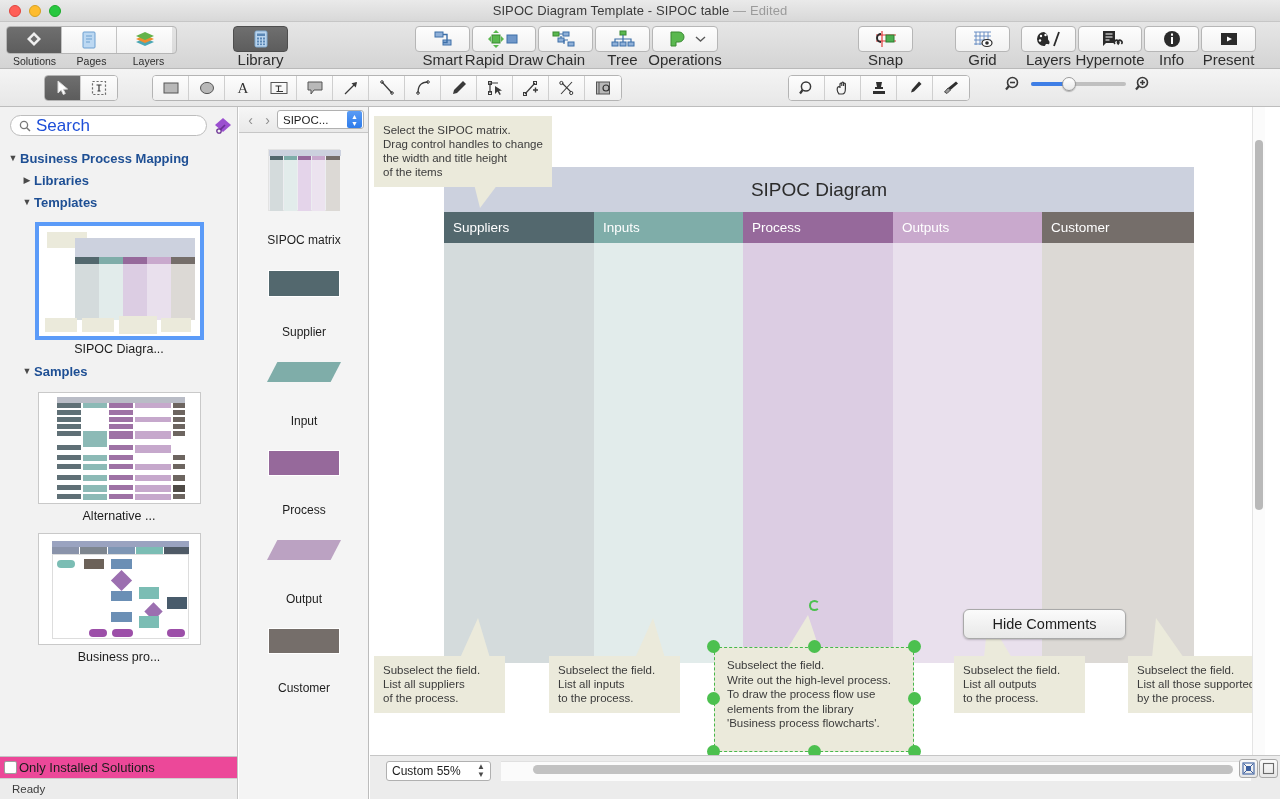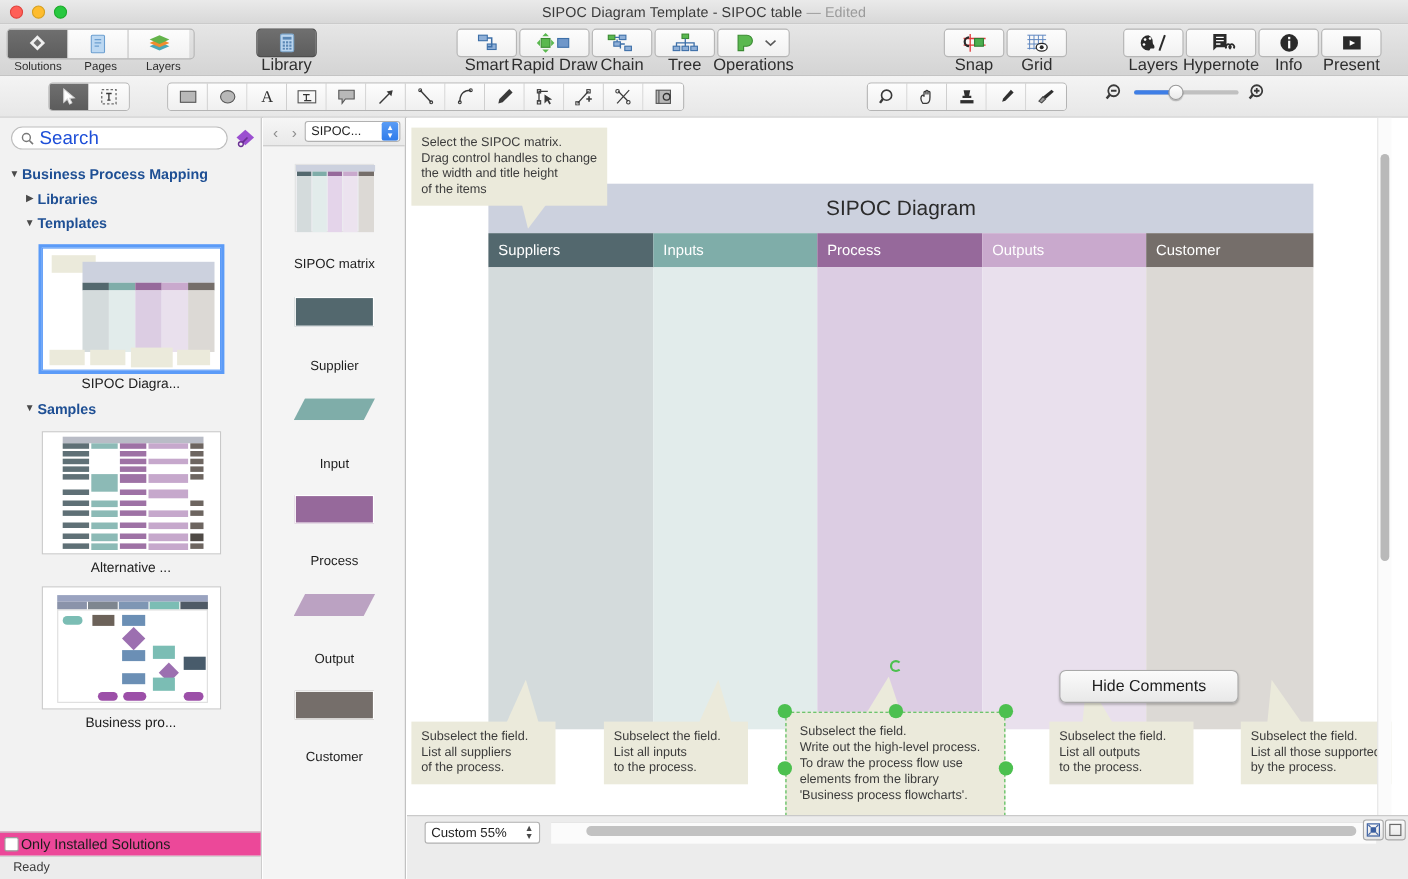--- a/index.html
+++ b/index.html
@@ -188,21 +188,21 @@
     border-radius: 6px; display: flex; align-items: center; justify-content: center;
     font-size: 14.5px; color: #1d1d1d; box-shadow: 0 1px 2px rgba(0,0,0,.22);
   }
 
   
   .vscroll { position: absolute; right: 2px; top: 33px; width: 8px; height: 370px; border-radius: 4px; background: #b9b9b9; }
   .vscroll-track { position: absolute; right: 0px; top: 0; width: 13px; height: 648px; background: #fbfbfb; border-left: 1px solid #e4e4e4; }
 
   
   .bottombar {
-    position: absolute; left: 370px; bottom: 0; width: 910px; height: 58px;
+    position: absolute; left: 370px; bottom: 0; width: 910px; height: 44px;
     background: #ececec; border-top: 1px solid #c6c6c6;
   }
   .zoom-combo {
     position: absolute; left: 16px; top: 5px; width: 105px; height: 20px;
     background: #fff; border: 1px solid #b0b0b0; border-radius: 3px;
     display: flex; align-items: center; justify-content: space-between; padding: 0 5px;
     font-size: 12px; color: #1d1d1d;
   }
   .hscroll-track {
     position: absolute; left: 131px; top: 5px; width: 750px; height: 20px;
@@ -364,21 +364,21 @@
           <span>
             <svg width="11" height="8" viewBox="0 0 11 8">
                 <path d="M1 2 L5.5 6 L10 2" fill="none" stroke="#5a5a5a" stroke-width="1.4"></path>
               </svg>
           </span>
         </div>
         <div class="tb-lbl">Operations</div>
       </div>
     </div>
 
-    <div class="tb-group" style="left:857px;">
+    <div class="tb-group" style="left:857px;gap:40px;">
       <div class="tb-btn">
         <div class="tb-chip">
           <span>
             <svg width="26" height="20" viewBox="0 0 26 20">
                 <path d="M3 6 h20 M3 12 h20" stroke="#e03b3b" stroke-width="1.2"></path>
                 <path d="M9 2 v16" stroke="#e03b3b" stroke-width="1.2"></path>
                 <path d="M8 5 a4 4 0 1 0 0 8" fill="none" stroke="#2a2a2a" stroke-width="2"></path>
                 <rect x="13" y="6" width="8" height="7" fill="#4caf50" stroke="#2e7d32"></rect>
               </svg>
           </span>

